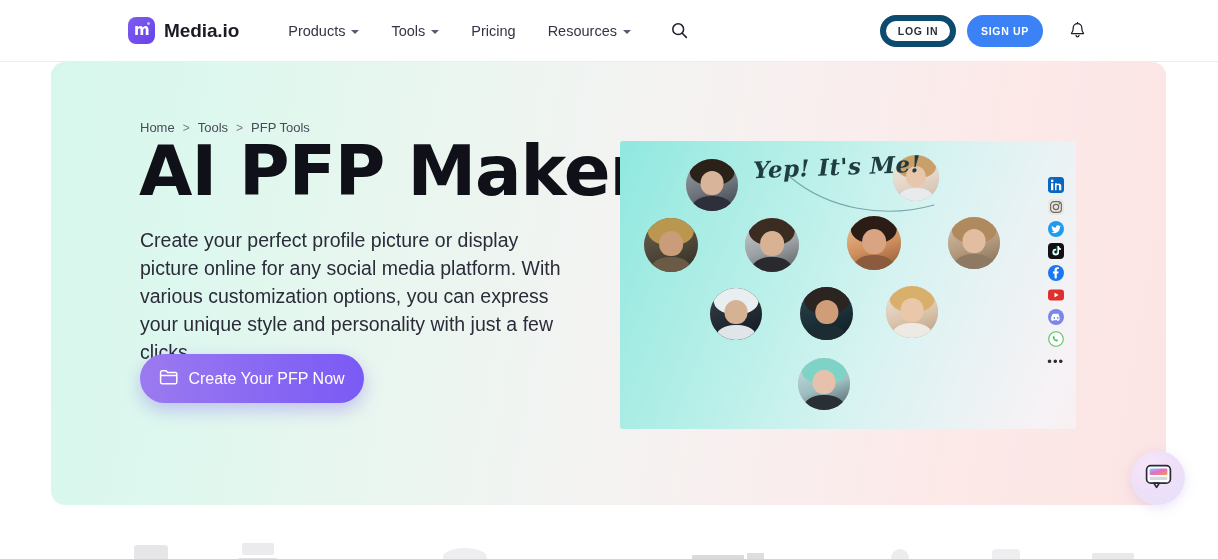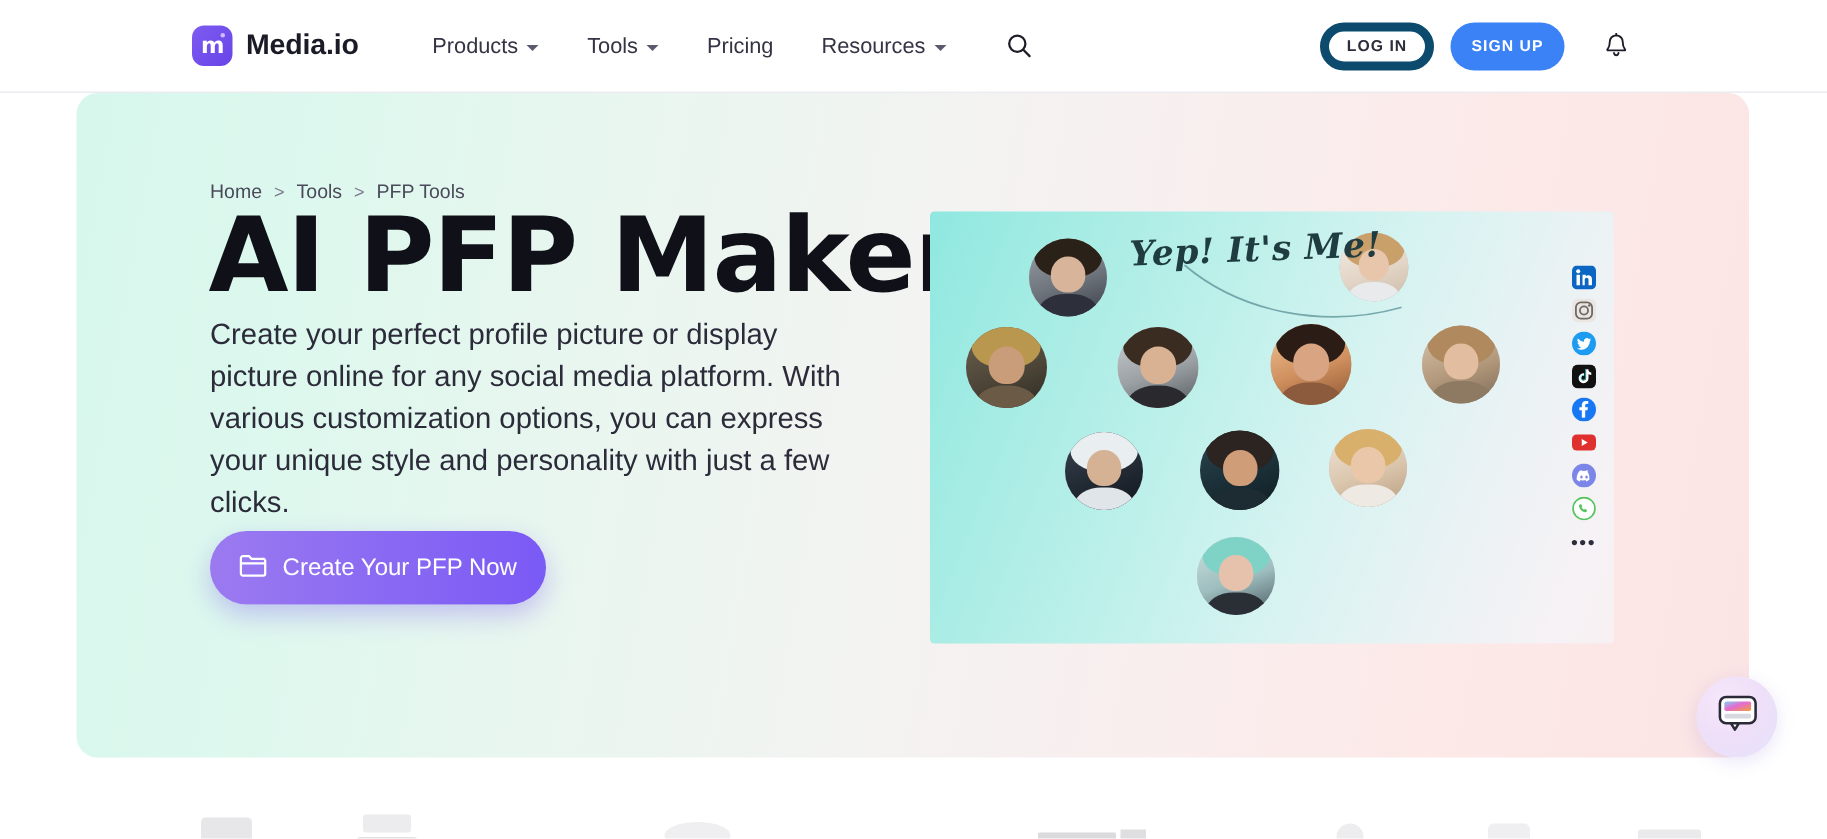--- a/index.html
+++ b/index.html
@@ -86,21 +86,21 @@
   .bc-sep { color: #7b7b8c; font-size: 12px; }
   .bc-current { color: #4a4a5a; }
 
   .hero-title {
     position: absolute; left: 88px; top: 75px;
     font-size: 69px; font-weight: 800; color: #101018;
     letter-spacing: -1px; line-height: 1;
     font-family: "DejaVu Sans", sans-serif;
   }
   .hero-desc {
-    position: absolute; left: 89px; top: 147px; width: 432px;
+    position: absolute; left: 89px; top: 164px; width: 432px;
     font-size: 19.5px; line-height: 1.44; color: #2b2b3a;
   }
   .cta {
     position: absolute; left: 89px; top: 292px;
     width: 224px; height: 49px; border-radius: 26px;
     background: linear-gradient(90deg, #9b7af0 0%, #7a5af5 100%);
     box-shadow: 0 7px 18px rgba(120, 85, 240, 0.33);
     display: flex; align-items: center; justify-content: center; gap: 10px;
     cursor: pointer; border: none;
   }

